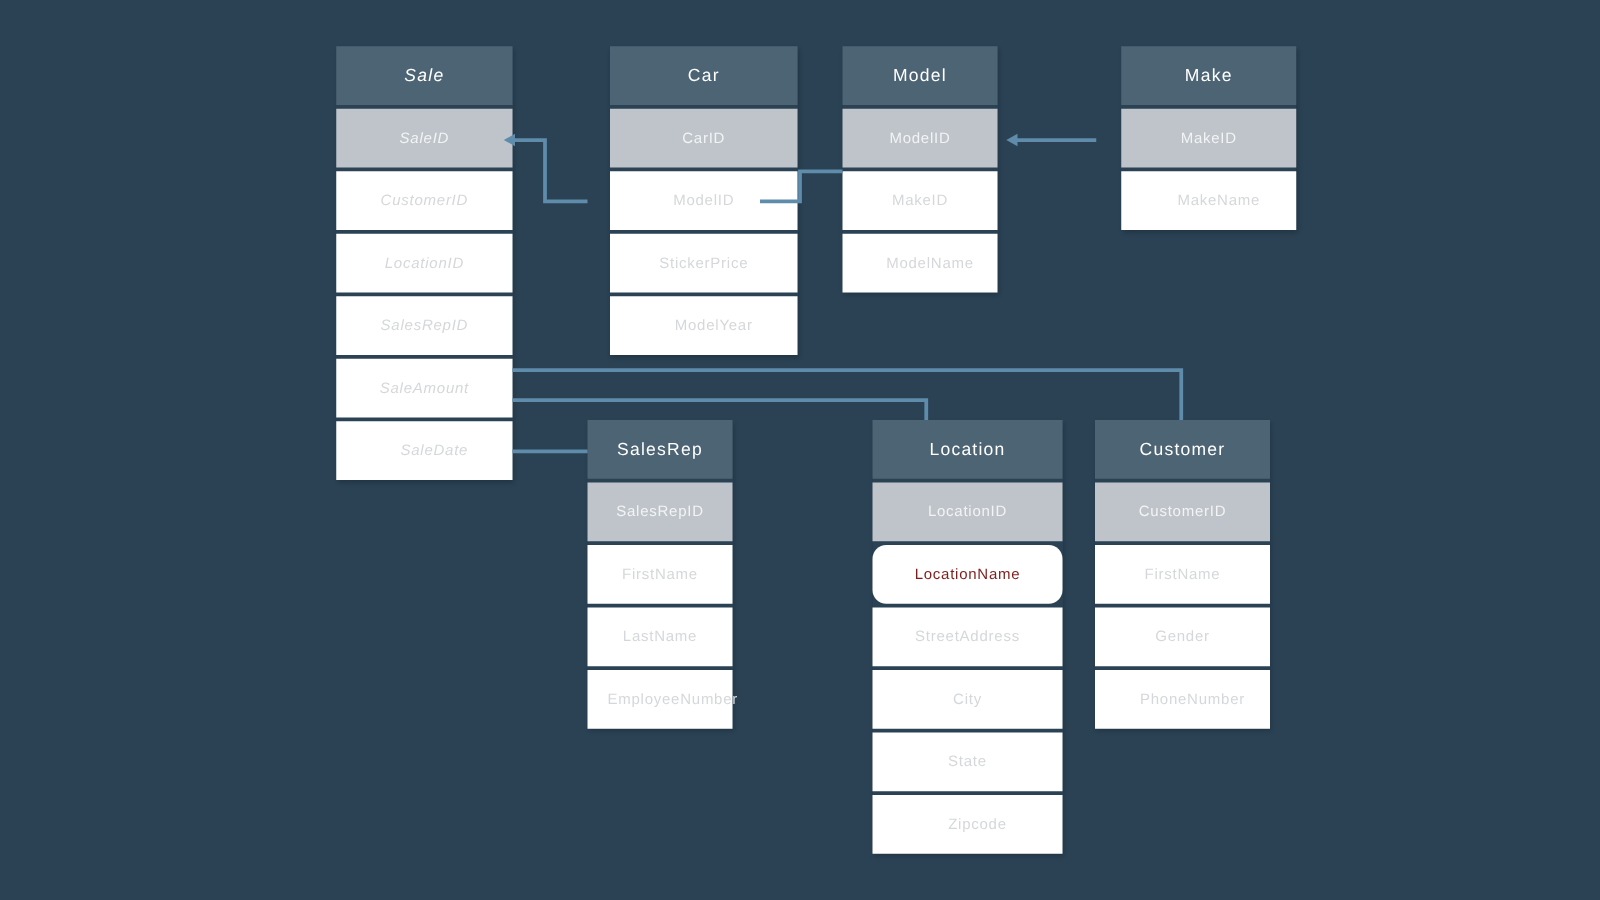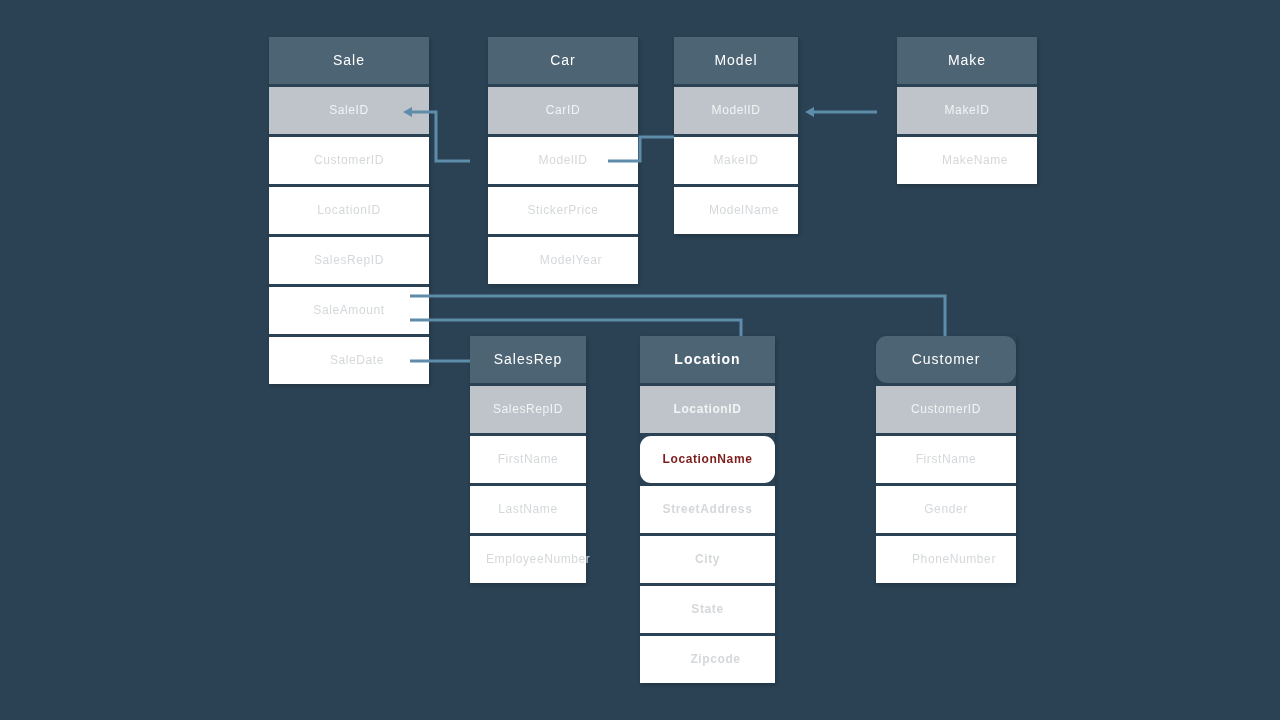--- a/index.html
+++ b/index.html
@@ -54,21 +54,21 @@
       <polyline points="412,112 436,112 436,161 470,161" fill="none" stroke="#5f8cab" stroke-width="3"></polyline>
       <polygon points="403,112 412,107 412,117" fill="#5f8cab"></polygon>
       <polyline points="608,161 640,161 640,137 674,137" fill="none" stroke="#5f8cab" stroke-width="3"></polyline>
       <polyline points="877,112 813,112" fill="none" stroke="#5f8cab" stroke-width="3"></polyline>
       <polygon points="805,112 814,107 814,117" fill="#5f8cab"></polygon>
       <polyline points="410,296 945,296 945,336" fill="none" stroke="#5f8cab" stroke-width="3"></polyline>
       <polyline points="410,320 741,320 741,336" fill="none" stroke="#5f8cab" stroke-width="3"></polyline>
       <polyline points="410,361 470,361" fill="none" stroke="#5f8cab" stroke-width="3"></polyline>
     </svg>
   <div id="tables-root">
-      <div class="db-table" style="left: 269px; top: 37px; width: 160px;">
+      <div class="db-table" style="left: 269px; top: 37px; width: 141px; font-style: italic;">
         <div class="hdr" style="background: rgb(77, 100, 116); color: rgb(255, 255, 255);">Sale</div>
         <div class="row" style="background: rgb(190, 196, 201); color: rgb(242, 244, 245);">SaleID</div>
         <div class="row" style="background: rgb(255, 255, 255); color: rgb(213, 216, 218);">CustomerID</div>
         <div class="row" style="background: rgb(255, 255, 255); color: rgb(213, 216, 218);">LocationID</div>
         <div class="row" style="background: rgb(255, 255, 255); color: rgb(213, 216, 218);">SalesRepID</div>
         <div class="row" style="background: rgb(255, 255, 255); color: rgb(213, 216, 218);">SaleAmount</div>
         <div class="row" style="background: rgb(255, 255, 255); color: rgb(213, 216, 218);">SaleDate</div>
       </div>
       <div class="db-table" style="left: 488px; top: 37px; width: 150px;">
         <div class="hdr" style="background: rgb(77, 100, 116); color: rgb(255, 255, 255);">Car</div>
@@ -88,30 +88,30 @@
         <div class="row" style="background: rgb(190, 196, 201); color: rgb(242, 244, 245);">MakeID</div>
         <div class="row" style="background: rgb(255, 255, 255); color: rgb(213, 216, 218);">MakeName</div>
       </div>
       <div class="db-table" style="left: 470px; top: 336px; width: 116px;">
         <div class="hdr" style="background: rgb(77, 100, 116); color: rgb(255, 255, 255);">SalesRep</div>
         <div class="row" style="background: rgb(190, 196, 201); color: rgb(242, 244, 245);">SalesRepID</div>
         <div class="row" style="background: rgb(255, 255, 255); color: rgb(213, 216, 218);">FirstName</div>
         <div class="row" style="background: rgb(255, 255, 255); color: rgb(213, 216, 218);">LastName</div>
         <div class="row" style="background: rgb(255, 255, 255); color: rgb(213, 216, 218);">EmployeeNumber</div>
       </div>
-      <div class="db-table" style="left: 640px; top: 336px; width: 135px; font-weight: bold;">
+      <div class="db-table" style="left: 698px; top: 336px; width: 152px;">
         <div class="hdr" style="background: rgb(77, 100, 116); color: rgb(255, 255, 255);">Location</div>
         <div class="row" style="background: rgb(190, 196, 201); color: rgb(242, 244, 245);">LocationID</div>
         <div class="row" style="background: rgb(255, 255, 255); color: #7f1d1d; border-radius: 11px;">LocationName</div>
         <div class="row" style="background: rgb(255, 255, 255); color: rgb(213, 216, 218);">StreetAddress</div>
         <div class="row" style="background: rgb(255, 255, 255); color: rgb(213, 216, 218);">City</div>
         <div class="row" style="background: rgb(255, 255, 255); color: rgb(213, 216, 218);">State</div>
         <div class="row" style="background: rgb(255, 255, 255); color: rgb(213, 216, 218);">Zipcode</div>
       </div>
       <div class="db-table" style="left: 876px; top: 336px; width: 140px;">
-        <div class="hdr" style="background: rgb(77, 100, 116); color: rgb(255, 255, 255); border-radius: 11px;">Customer</div>
+        <div class="hdr" style="background: rgb(77, 100, 116); color: rgb(255, 255, 255);">Customer</div>
         <div class="row" style="background: rgb(190, 196, 201); color: rgb(242, 244, 245);">CustomerID</div>
         <div class="row" style="background: rgb(255, 255, 255); color: rgb(213, 216, 218);">FirstName</div>
         <div class="row" style="background: rgb(255, 255, 255); color: rgb(213, 216, 218);">Gender</div>
         <div class="row" style="background: rgb(255, 255, 255); color: rgb(213, 216, 218);">PhoneNumber</div>
       </div>
     </div>
 </div>
 
 </body></html>

